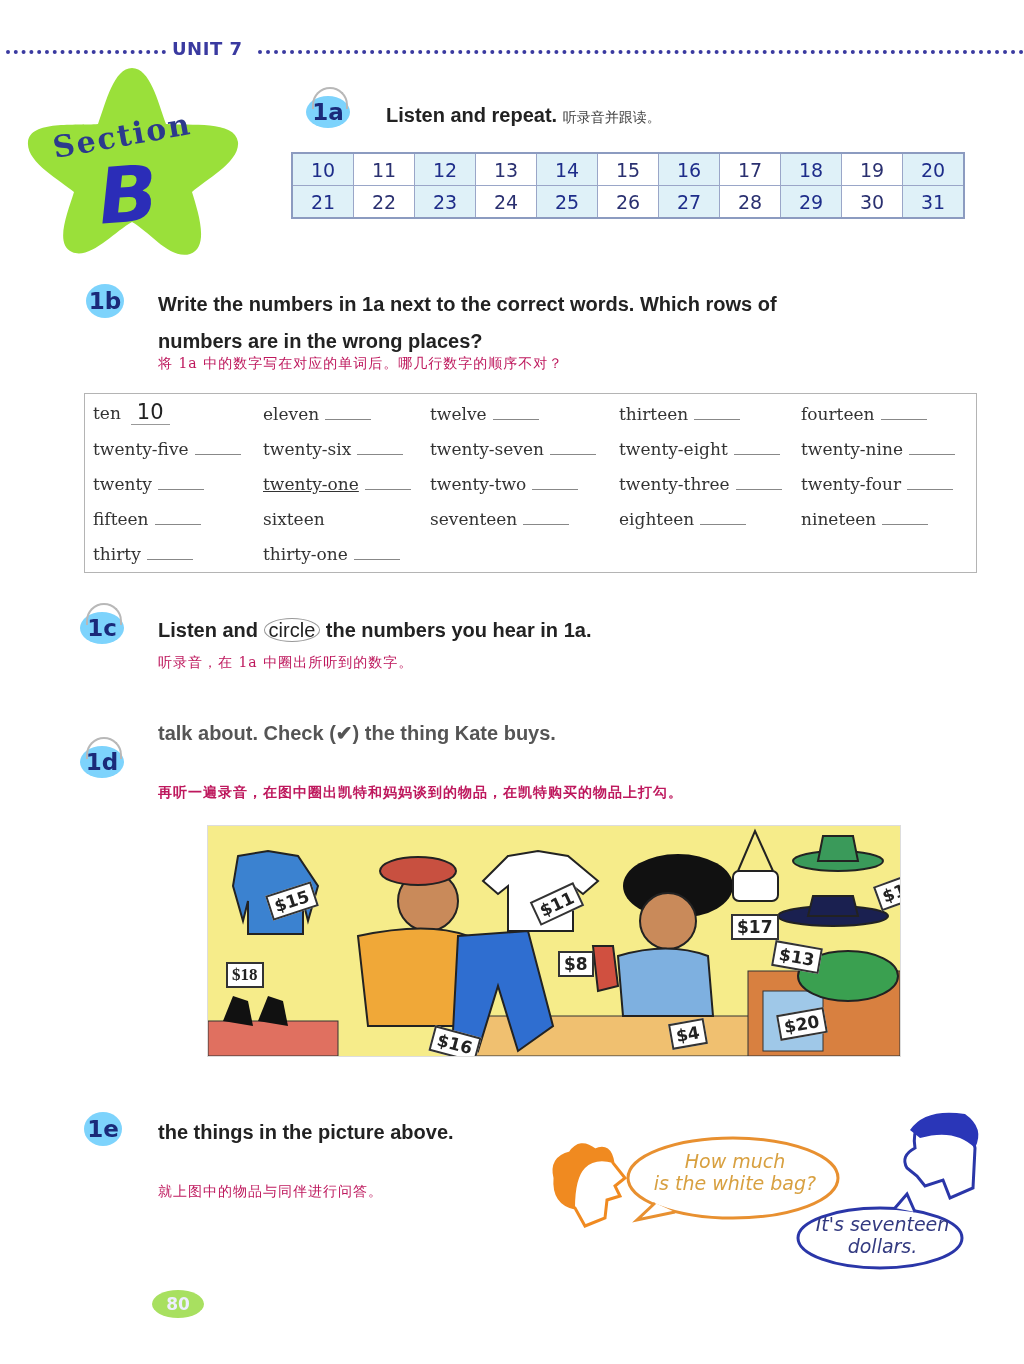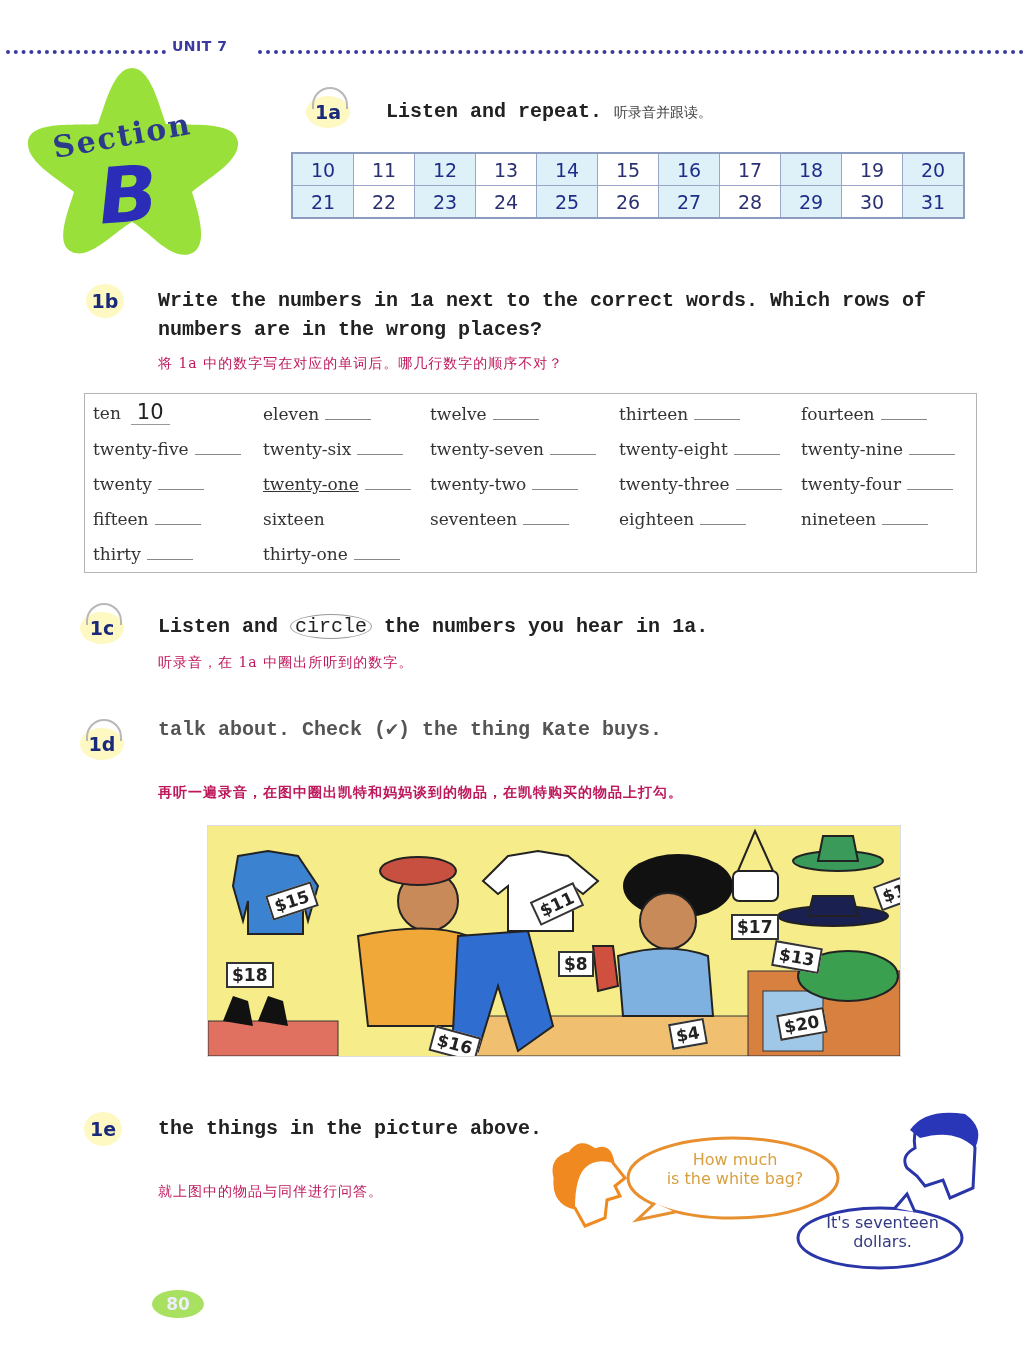--- a/index.html
+++ b/index.html
@@ -4,38 +4,38 @@
 <style>
   html, body { margin: 0; padding: 0; background: #ffffff; }
   body { width: 1024px; height: 1364px; position: relative; overflow: hidden;
          font-family: "DejaVu Serif", serif; color: #222; }
   .abs { position: absolute; }
 
   
   .unit-bar { left: 0; top: 38px; width: 1024px; height: 24px; }
   .dots { position: absolute; top: 12px; height: 0; border-top: 4px dotted #3a3aa0; }
   .unit-title { position: absolute; left: 172px; top: 0; font-family: "DejaVu Sans", sans-serif;
-                font-weight: bold; font-size: 14px; color: #3a3aa0; letter-spacing: 0.5px; }
+                font-weight: bold; font-size: 18px; color: #3a3aa0; letter-spacing: 0.5px; }
 
   
   .star { left: 20px; top: 62px; width: 225px; height: 195px; }
   .section-word { left: 52px; top: 118px; font-family: "DejaVu Serif", serif; font-size: 30px;
                   color: #2c3a8c; transform: rotate(-10deg); letter-spacing: 2px; font-weight: bold; }
   .section-letter { left: 98px; top: 150px; font-family: "DejaVu Sans", sans-serif; font-size: 78px;
                     font-weight: bold; color: #2b2db8; transform: skew(-6deg, -4deg); }
 
   
-  .badge { width: 44px; height: 32px; border-radius: 50%; background: #fef9c3;
+  .badge { width: 44px; height: 32px; border-radius: 50%; background: #7dd3fc;
            display: flex; align-items: center; justify-content: center;
-           font-family: "DejaVu Sans", sans-serif; font-weight: bold; font-size: 19px; color: #1a2a7a; }
+           font-family: "DejaVu Sans", sans-serif; font-weight: bold; font-size: 23px; color: #1a2a7a; }
   .badge.headphone::before { content: ""; position: absolute; left: 6px; top: -9px; width: 32px; height: 20px;
            border: 2px solid #b8b8b8; border-bottom: none; border-radius: 18px 18px 0 0; }
   .badge.round { width: 38px; height: 34px; border-radius: 50%; }
 
-  .heading { font-family: Liberation Mono, monospace; font-weight: bold; font-size: 20px; color: #222; line-height: 29px; }
+  .heading { font-family: Liberation Sans, sans-serif; font-weight: bold; font-size: 20px; color: #222; line-height: 37px; }
   .heading.gray { color: #555; }
   .cn { font-family: "DejaVu Serif", serif; font-size: 14px; color: #be185d; letter-spacing: 1px; }
   .cn-inline { font-size: 14px; font-weight: normal; color: #444; }
 
   
   .num-table { left: 291px; top: 152px; border-collapse: collapse; }
   .num-table td { width: 60px; height: 31px; text-align: center; font-family: "DejaVu Sans", sans-serif;
                   font-size: 19px; color: #2a3070; border: 1px solid #9aa6c8; padding: 0; }
   .num-table td.shade { background: #dff1f8; color: #1e2d8a; }
   .num-table { border: 2px solid #8c9bc0; }
@@ -48,21 +48,21 @@
             display: inline-block; border-bottom: 1px solid #999; padding: 0 6px; }
 
   .circled { border: 1px solid #999; border-radius: 50%; padding: 0 4px; font-weight: normal; }
 
   
   .picture { left: 207px; top: 825px; width: 692px; height: 230px; background: #f6ec8a; border: 1px solid #ddd; overflow: hidden; }
   .tag { position: absolute; background: #fff; border: 2px solid #333; font-family: "DejaVu Sans", sans-serif;
          font-weight: bold; font-size: 17px; color: #222; padding: 1px 4px; }
 
   
-  .bubble { font-family: "DejaVu Sans", sans-serif; text-align: center; font-size: 16px; }
+  .bubble { font-family: "DejaVu Sans", sans-serif; text-align: center; font-size: 19px; font-style: italic; }
   .page-num { left: 152px; top: 1290px; width: 52px; height: 28px; border-radius: 50%; background: #a8e060;
               display: flex; align-items: center; justify-content: center; font-family: "DejaVu Sans", sans-serif;
               font-weight: bold; font-size: 17px; color: #eef; }
 </style>
 </head>
 <body>
 
 <div class="abs unit-bar">
   <div class="dots" style="left:6px;width:160px;"></div>
   <span class="unit-title">UNIT 7</span>
@@ -158,21 +158,21 @@
 <div class="abs badge headphone" style="left:80px;top:612px;">
   <span>1c</span>
 </div>
 <div class="abs heading" style="left:158px;top:612px;">
   <span>Listen and</span>
   <span class="circled">circle</span>
   <span>the numbers you hear in 1a.</span>
 </div>
 <div class="abs cn" style="left:158px;top:654px;">听录音，在 1a 中圈出所听到的数字。</div>
 
-<div class="abs badge headphone" style="left:80px;top:728px;">
+<div class="abs badge headphone" style="left:80px;top:746px;">
   <span>1d</span>
 </div>
 <div class="abs heading gray" style="left:158px;top:715px;">
   <div>talk about. Check (✔) the thing Kate buys.</div>
 </div>
 <div class="abs cn" style="left:158px;top:784px;font-weight:bold;">再听一遍录音，在图中圈出凯特和妈妈谈到的物品，在凯特购买的物品上打勾。</div>
 
 <div class="abs picture">
   <svg width="692" height="230" viewBox="0 0 692 230" style="position:absolute;left:0;top:0;">
 
@@ -204,21 +204,21 @@
     <path d="M530 45 L547 5 L565 45" fill="none" stroke="#222" stroke-width="2"></path>
 
     <ellipse cx="630" cy="35" rx="45" ry="10" fill="#3a9a5a" stroke="#222" stroke-width="2"></ellipse>
     <path d="M610 35 L615 10 L645 10 L650 35 Z" fill="#3a9a5a" stroke="#222" stroke-width="2"></path>
     <ellipse cx="625" cy="90" rx="55" ry="10" fill="#1a2050" stroke="#222" stroke-width="2"></ellipse>
     <path d="M600 90 L605 70 L645 70 L650 90 Z" fill="#1a2050" stroke="#222" stroke-width="2"></path>
 
     <ellipse cx="640" cy="150" rx="50" ry="25" fill="#3aa050" stroke="#222" stroke-width="2"></ellipse>
   </svg>
   <div class="tag" style="left:60px;top:62px;transform:rotate(-18deg);">$15</div>
-  <div class="tag" style="left:18px;top:136px;">$18</div>
+  <div class="tag" style="left:18px;top:136px;font-family:Liberation Serif, serif;">$18</div>
   <div class="tag" style="left:223px;top:205px;transform:rotate(15deg);">$16</div>
   <div class="tag" style="left:325px;top:65px;transform:rotate(-25deg);">$11</div>
   <div class="tag" style="left:350px;top:125px;">$8</div>
   <div class="tag" style="left:462px;top:195px;transform:rotate(-10deg);">$4</div>
   <div class="tag" style="left:523px;top:88px;">$17</div>
   <div class="tag" style="left:668px;top:52px;transform:rotate(-20deg);">$10</div>
   <div class="tag" style="left:565px;top:118px;transform:rotate(10deg);">$13</div>
   <div class="tag" style="left:570px;top:185px;transform:rotate(-10deg);">$20</div>
 </div>
 

